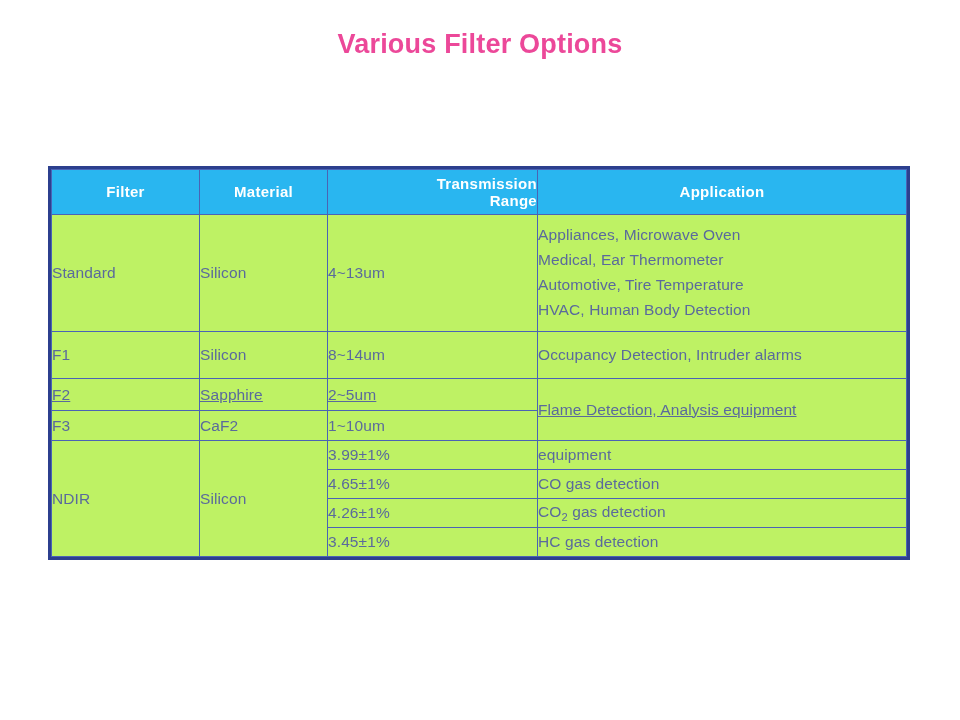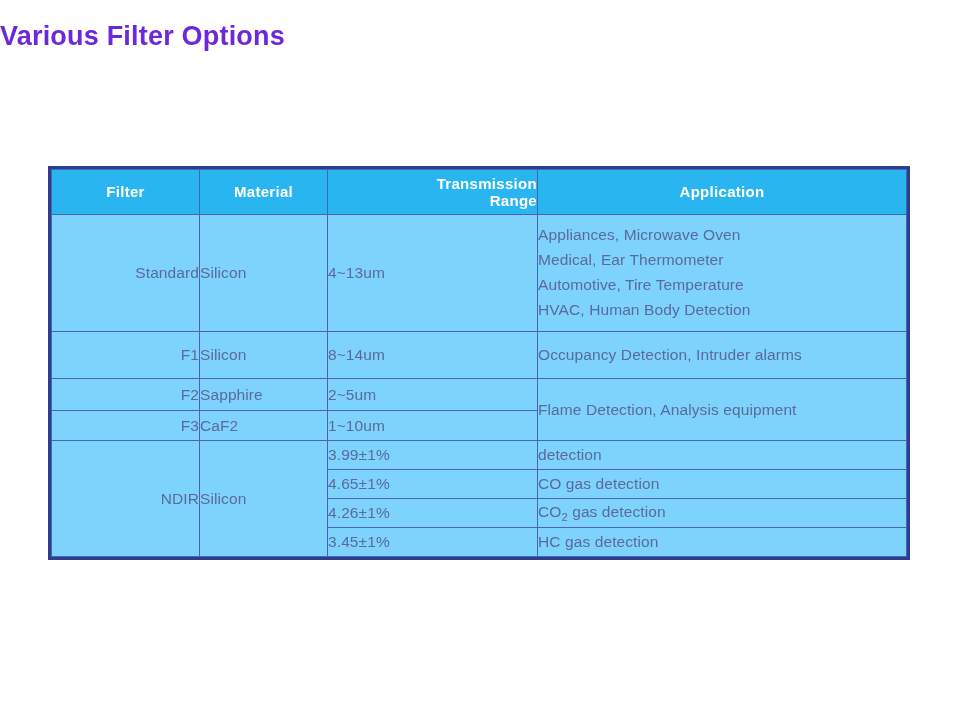--- a/index.html
+++ b/index.html
@@ -10,38 +10,39 @@
   body {
     width: 960px;
     height: 720px;
     position: relative;
     font-family: "Liberation Sans", sans-serif;
     overflow: hidden;
   }
 
   #page-title {
     position: absolute;
-    top: 21px;
+    top: 29px;
     left: 0;
     width: 960px;
+    text-align: center;
     font-size: 27px;
     font-weight: bold;
-    color: #6d28d9;
+    color: #ec4899;
     letter-spacing: 0.2px;
   }
 
   
   #filter-table {
     position: absolute;
     left: 48px;
     top: 166px;
     width: 862px;
     border: 3px solid #2c3f8e;
     box-sizing: border-box;
-    background: #7dd3fc;
+    background: #bef264;
   }
 
   table.grid {
     border-collapse: collapse;
     width: 100%;
     table-layout: fixed;
   }
   table.grid td, table.grid th {
     border: 1px solid #4a63b5;
     padding: 0;
@@ -61,31 +62,31 @@
     border-color: #2c3f8e;
   }
 
   
   tbody td {
     color: #5a6a9c;
     font-size: 15.5px;
     padding: 0 10px;
     letter-spacing: 0.1px;
   }
-  td.c-filter   { width: 147px; text-align: right; }
+  td.c-filter   { width: 147px; }
   td.c-material { width: 127px; }
   td.c-range    { width: 209px; }
 
   th.c-filter   { width: 147px; }
   th.c-material { width: 127px; }
   th.c-range    { width: 209px; text-align: right; }
 
   .row-standard td { height: 116px; }
   .row-f1 td       { height: 46px; }
-  .row-f2 td       { height: 31px; }
+  .row-f2 td       { height: 31px; text-decoration: underline; }
   .row-f3 td       { height: 29px; margin-top: 21px; }
   .ndir-sub td     { height: 28px; }
 
   .app-list {
     display: flex;
     flex-direction: column;
     justify-content: center;
     gap: 4px;
     height: 100%;
     padding: 2px 0;
@@ -149,21 +150,21 @@
       <tr class="row-f3">
         <td class="c-filter">F3</td>
         <td class="c-material">CaF2</td>
         <td class="c-range">1~10um</td>
       </tr>
 
       <tr class="ndir-sub">
         <td class="c-filter" rowspan="4">NDIR</td>
         <td class="c-material" rowspan="4">Silicon</td>
         <td class="c-range">3.99±1%</td>
-        <td>detection</td>
+        <td>equipment</td>
       </tr>
       <tr class="ndir-sub">
         <td class="c-range">4.65±1%</td>
         <td>CO gas detection</td>
       </tr>
       <tr class="ndir-sub">
         <td class="c-range">4.26±1%</td>
         <td><span>CO</span><sub>2</sub><span> gas detection</span></td>
       </tr>
       <tr class="ndir-sub">

